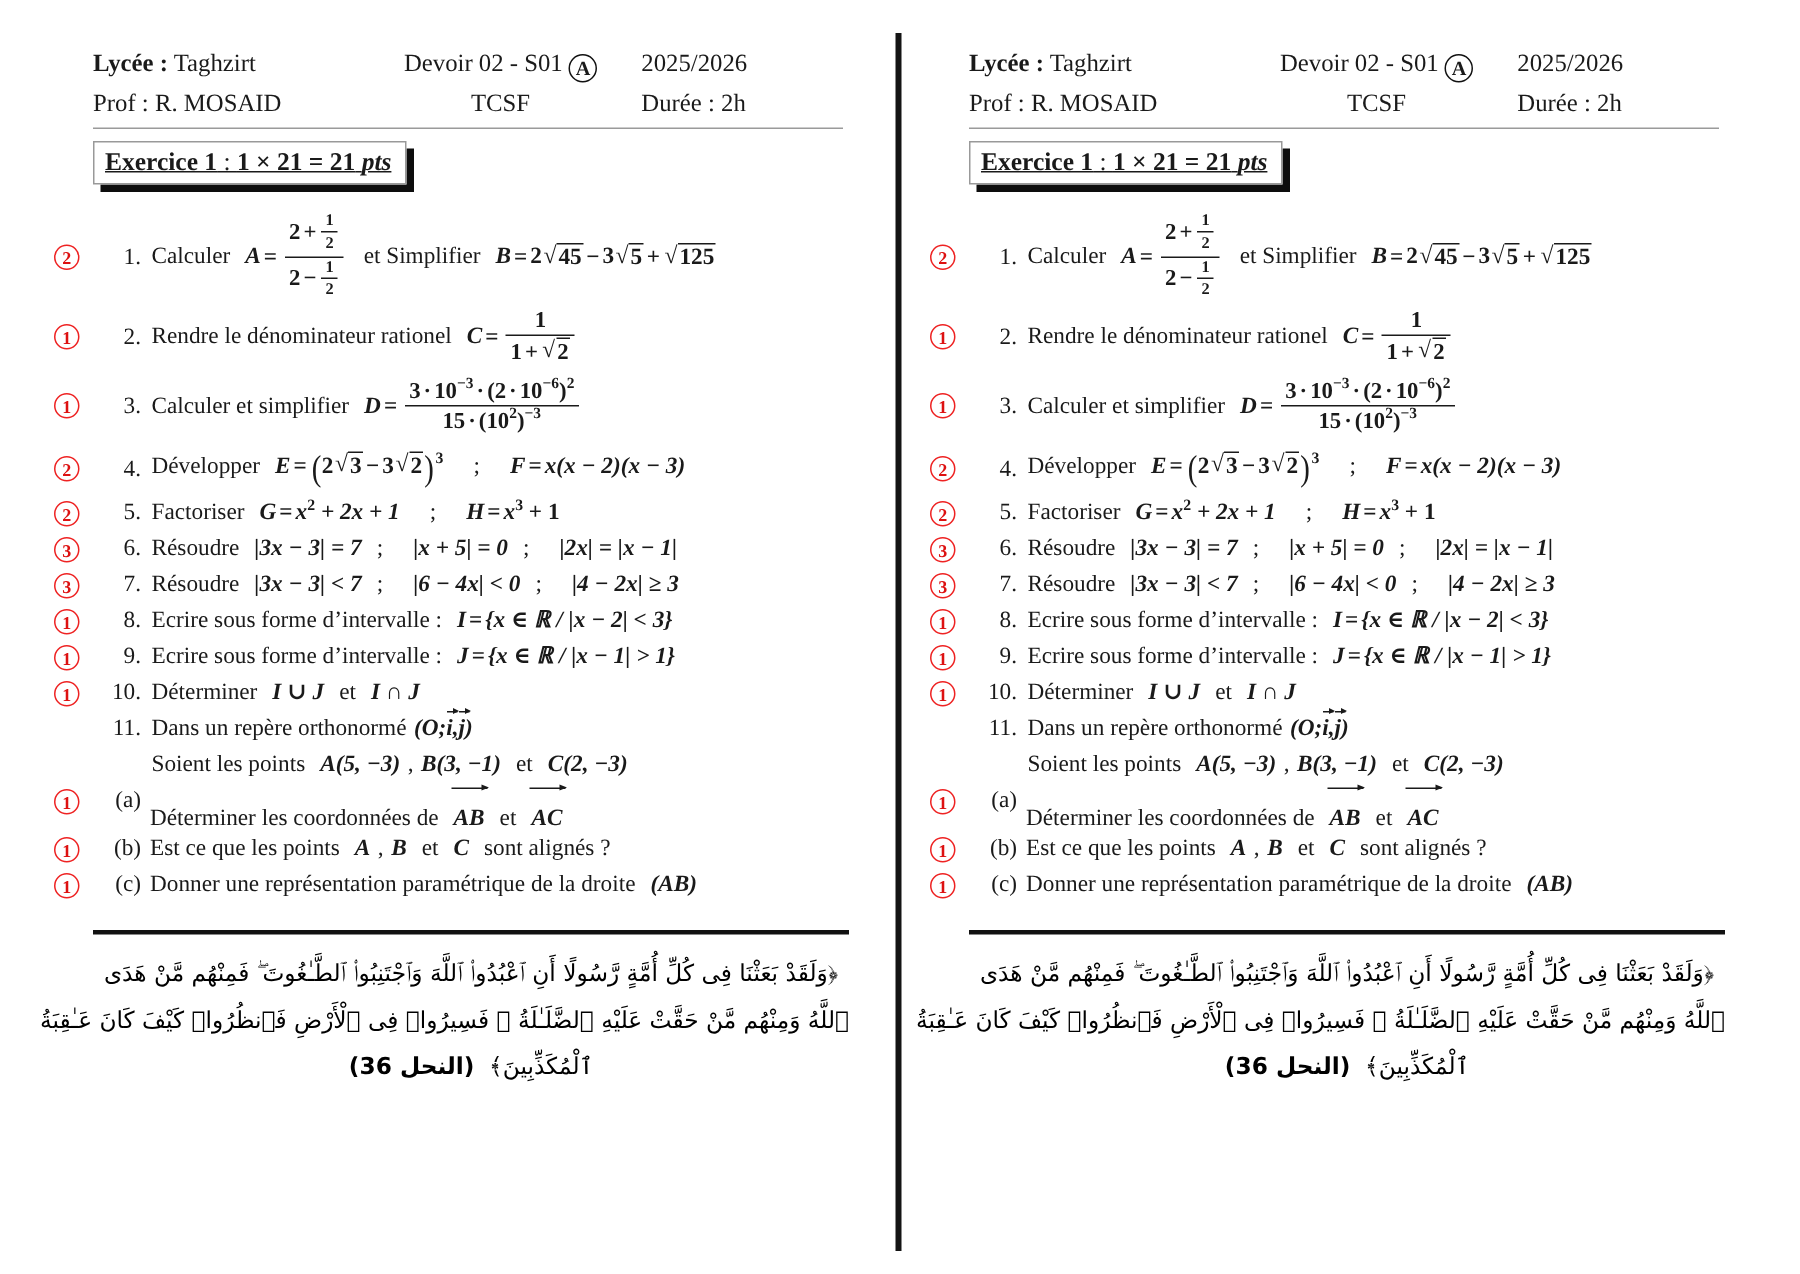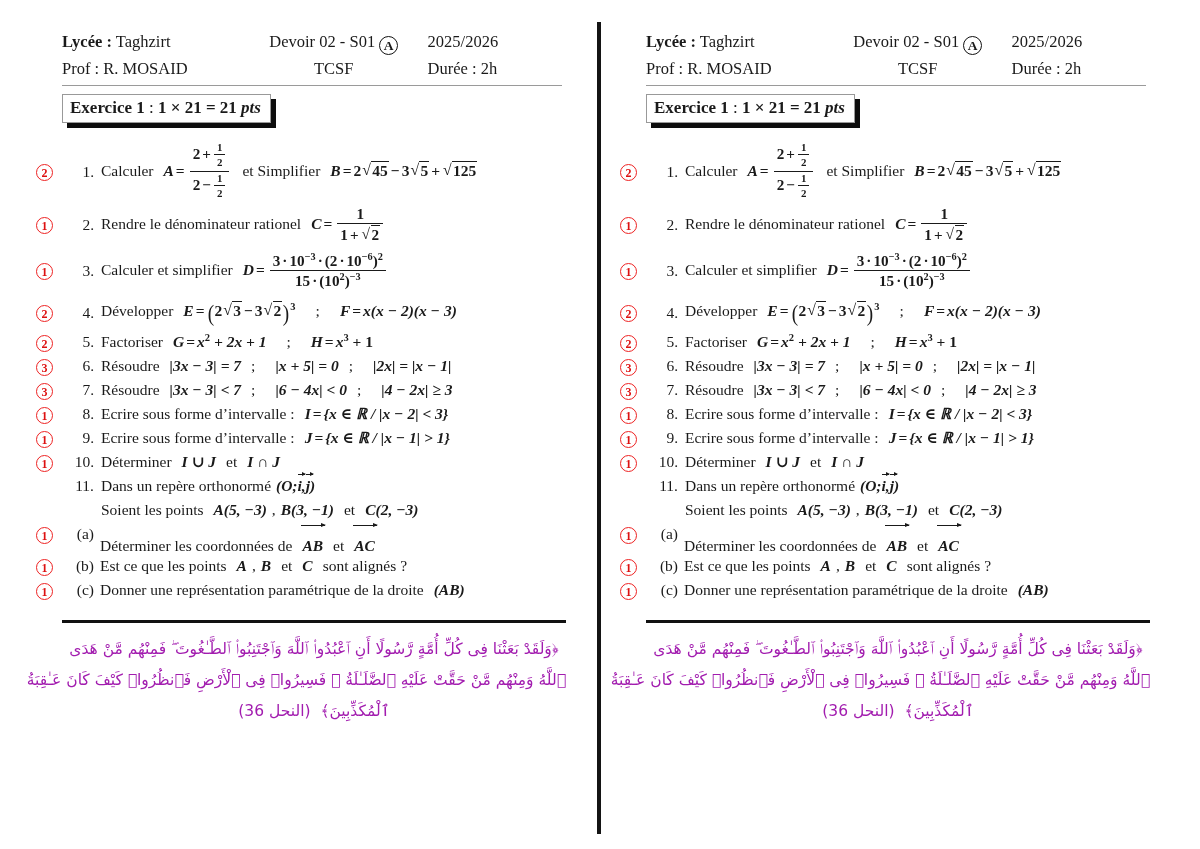--- a/index.html
+++ b/index.html
@@ -91,20 +91,21 @@
   }
   .exbox {
     position: relative;
     border: 1px solid #999;
     background: #fff;
     padding: 3px 9px 4px 7px;
     font-size: 17px;
     font-weight: bold;
     white-space: nowrap;
     z-index: 2;
+    text-decoration: underline;
   }
   .exbox .lighter { font-weight: normal; }
   .exbox .ital { font-style: italic; }
   .exbox-shadow {
     position: absolute;
     left: 5px;
     top: 5px;
     right: -5px;
     bottom: -5px;
     background: #0d0d0d;
@@ -258,26 +259,27 @@
     margin: 17px 0 0 26px;
   }
   .quran {
     width: 504px;
     margin: 11px 0 0 26px;
     direction: rtl;
     text-align: center;
     font-family: "DejaVu Sans", sans-serif;
     font-size: 15.5px;
     line-height: 2.0;
-    color: #a21caf;
+    color: #000000;
   }
   .quran .line { display: block; white-space: nowrap; }
   .quran .cite {
     direction: rtl;
     unicode-bidi: isolate;
+    font-weight: bold;
   }
 </style>
 </head>
 <body>
 
 <div class="page">
 
   <div class="vdivider"></div>
 
   <div class="panel left">

